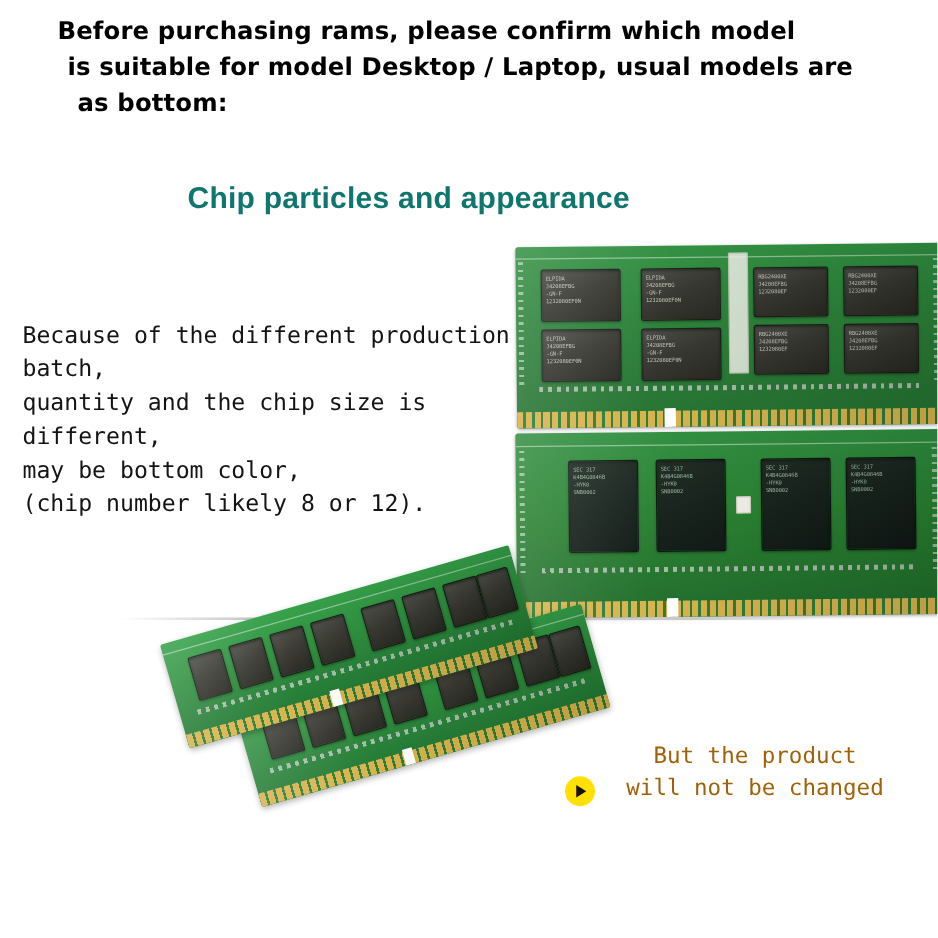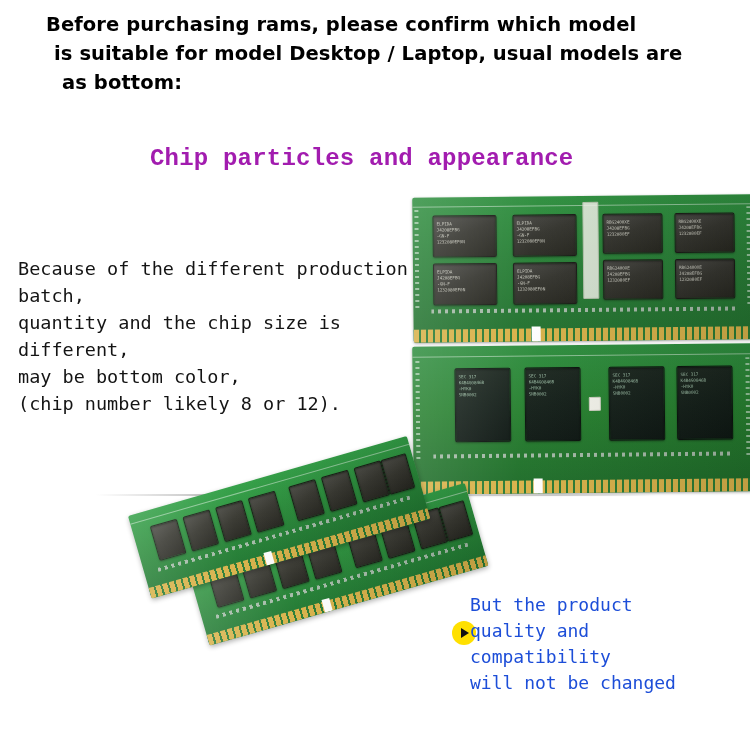--- a/index.html
+++ b/index.html
@@ -36,24 +36,24 @@
     letter-spacing: 0.1px;
   }
   .headline .l2 { padding-left: 8px; }
   .headline .l3 { padding-left: 16px; }
 
   
   .section-title {
     position: absolute;
     left: 150px;
     top: 145px;
-    font-family: Liberation Mono, monospace;
+    font-family: Liberation Sans, sans-serif;
     font-weight: bold;
     font-size: 24px;
-    color: #a21caf;
+    color: #0f766e;
     letter-spacing: 0.2px;
   }
 
   
   .left-copy {
     position: absolute;
     left: 18px;
     top: 255px;
     width: 400px;
     text-align: left;
@@ -62,25 +62,25 @@
     line-height: 27px;
     color: #141414;
   }
 
   
   .right-copy {
     position: absolute;
     left: 470px;
     top: 592px;
     width: 268px;
-    text-align: left;
+    text-align: center;
     font-family: "DejaVu Sans Mono", monospace;
     font-size: 18px;
     line-height: 26px;
-    color: #1d4ed8;
+    color: #a16207;
   }
   .play-badge {
     position: absolute;
     left: 452px;
     top: 621px;
     width: 24px;
     height: 24px;
     border-radius: 50%;
     background: #ffe000;
     display: flex;
@@ -334,17 +334,16 @@
     <div class="gold-fingers" style="height:11px;"></div>
     <div class="notch" style="left:120px;width:8px;height:13px;"></div>
     <div class="pcb-sheen"></div>
   </div>
 
   <div class="play-badge">
     <div class="tri"></div>
   </div>
   <div class="right-copy">
     <div>But the product</div>
-    <div>quality and compatibility</div>
     <div>will not be changed</div>
   </div>
 
 </div>
 
 </body></html>

